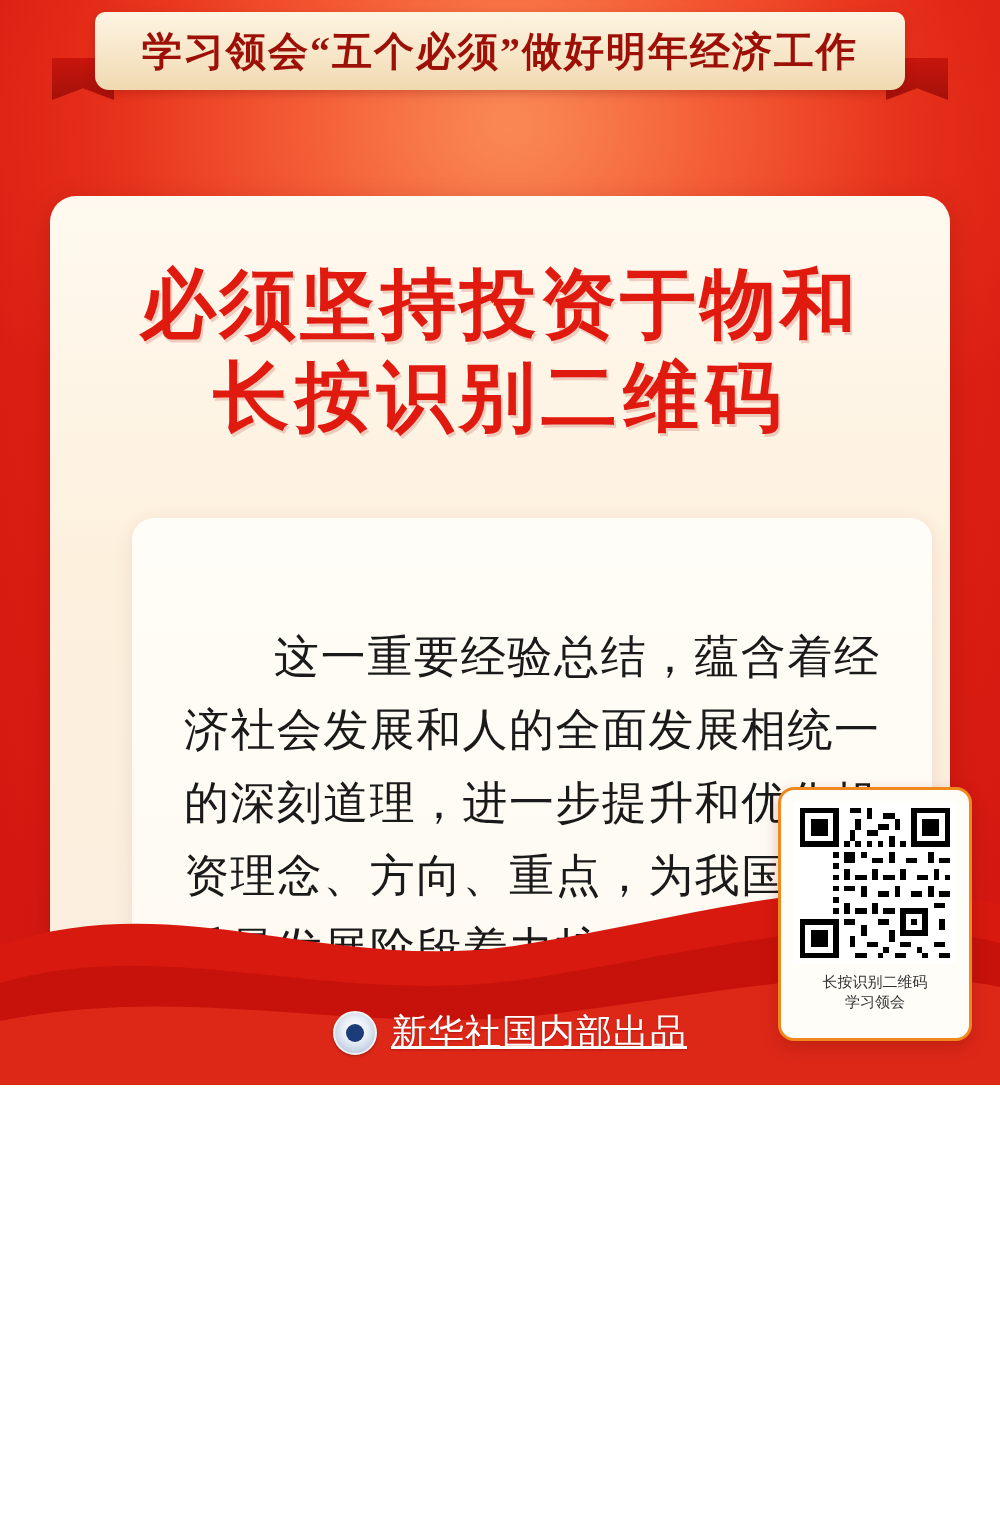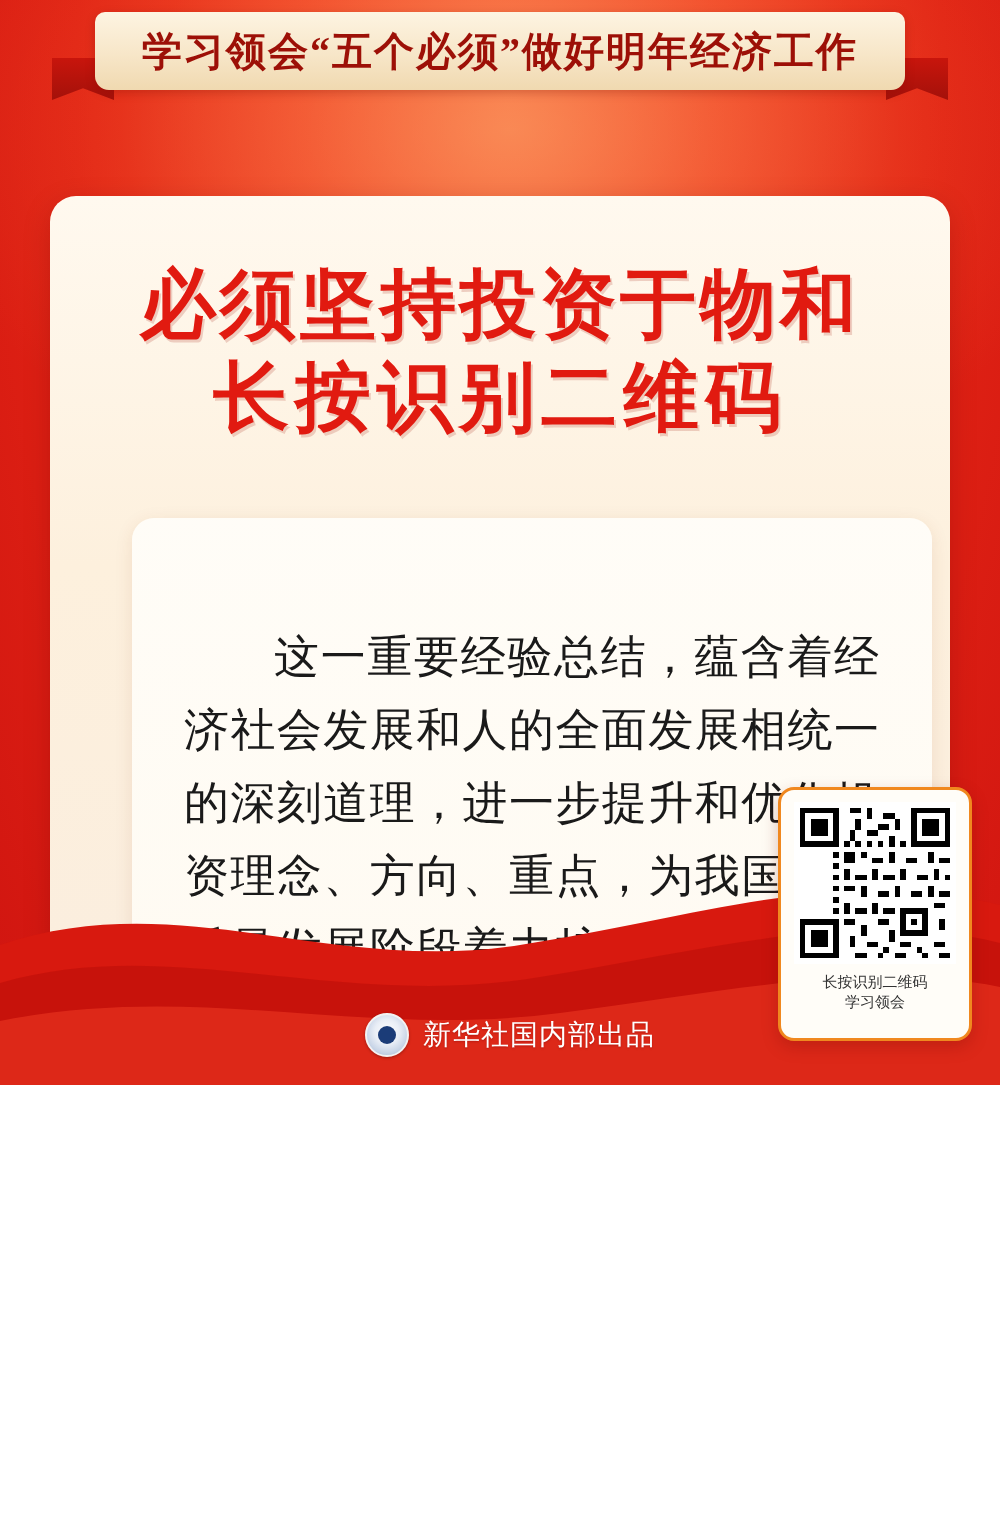--- a/index.html
+++ b/index.html
@@ -236,24 +236,25 @@
     left: 50%;
     top: 50%;
     width: 18px;
     height: 18px;
     transform: translate(-50%,-50%);
     border-radius: 50%;
     background: #1b3c78;
   }
   .footer-text {
     font-family: "Liberation Serif", serif;
-    font-size: 28px;
+    font-size: 36px;
     color: #ffffff;
     letter-spacing: 1px;
     text-shadow: 0 1px 2px rgba(120,0,0,0.4);
+    text-decoration: underline;
   }
 
   
   .qr-card {
     position: absolute;
     right: 48px;
     bottom: 44px;
     width: 194px;
     height: 254px;
     border-radius: 16px;

